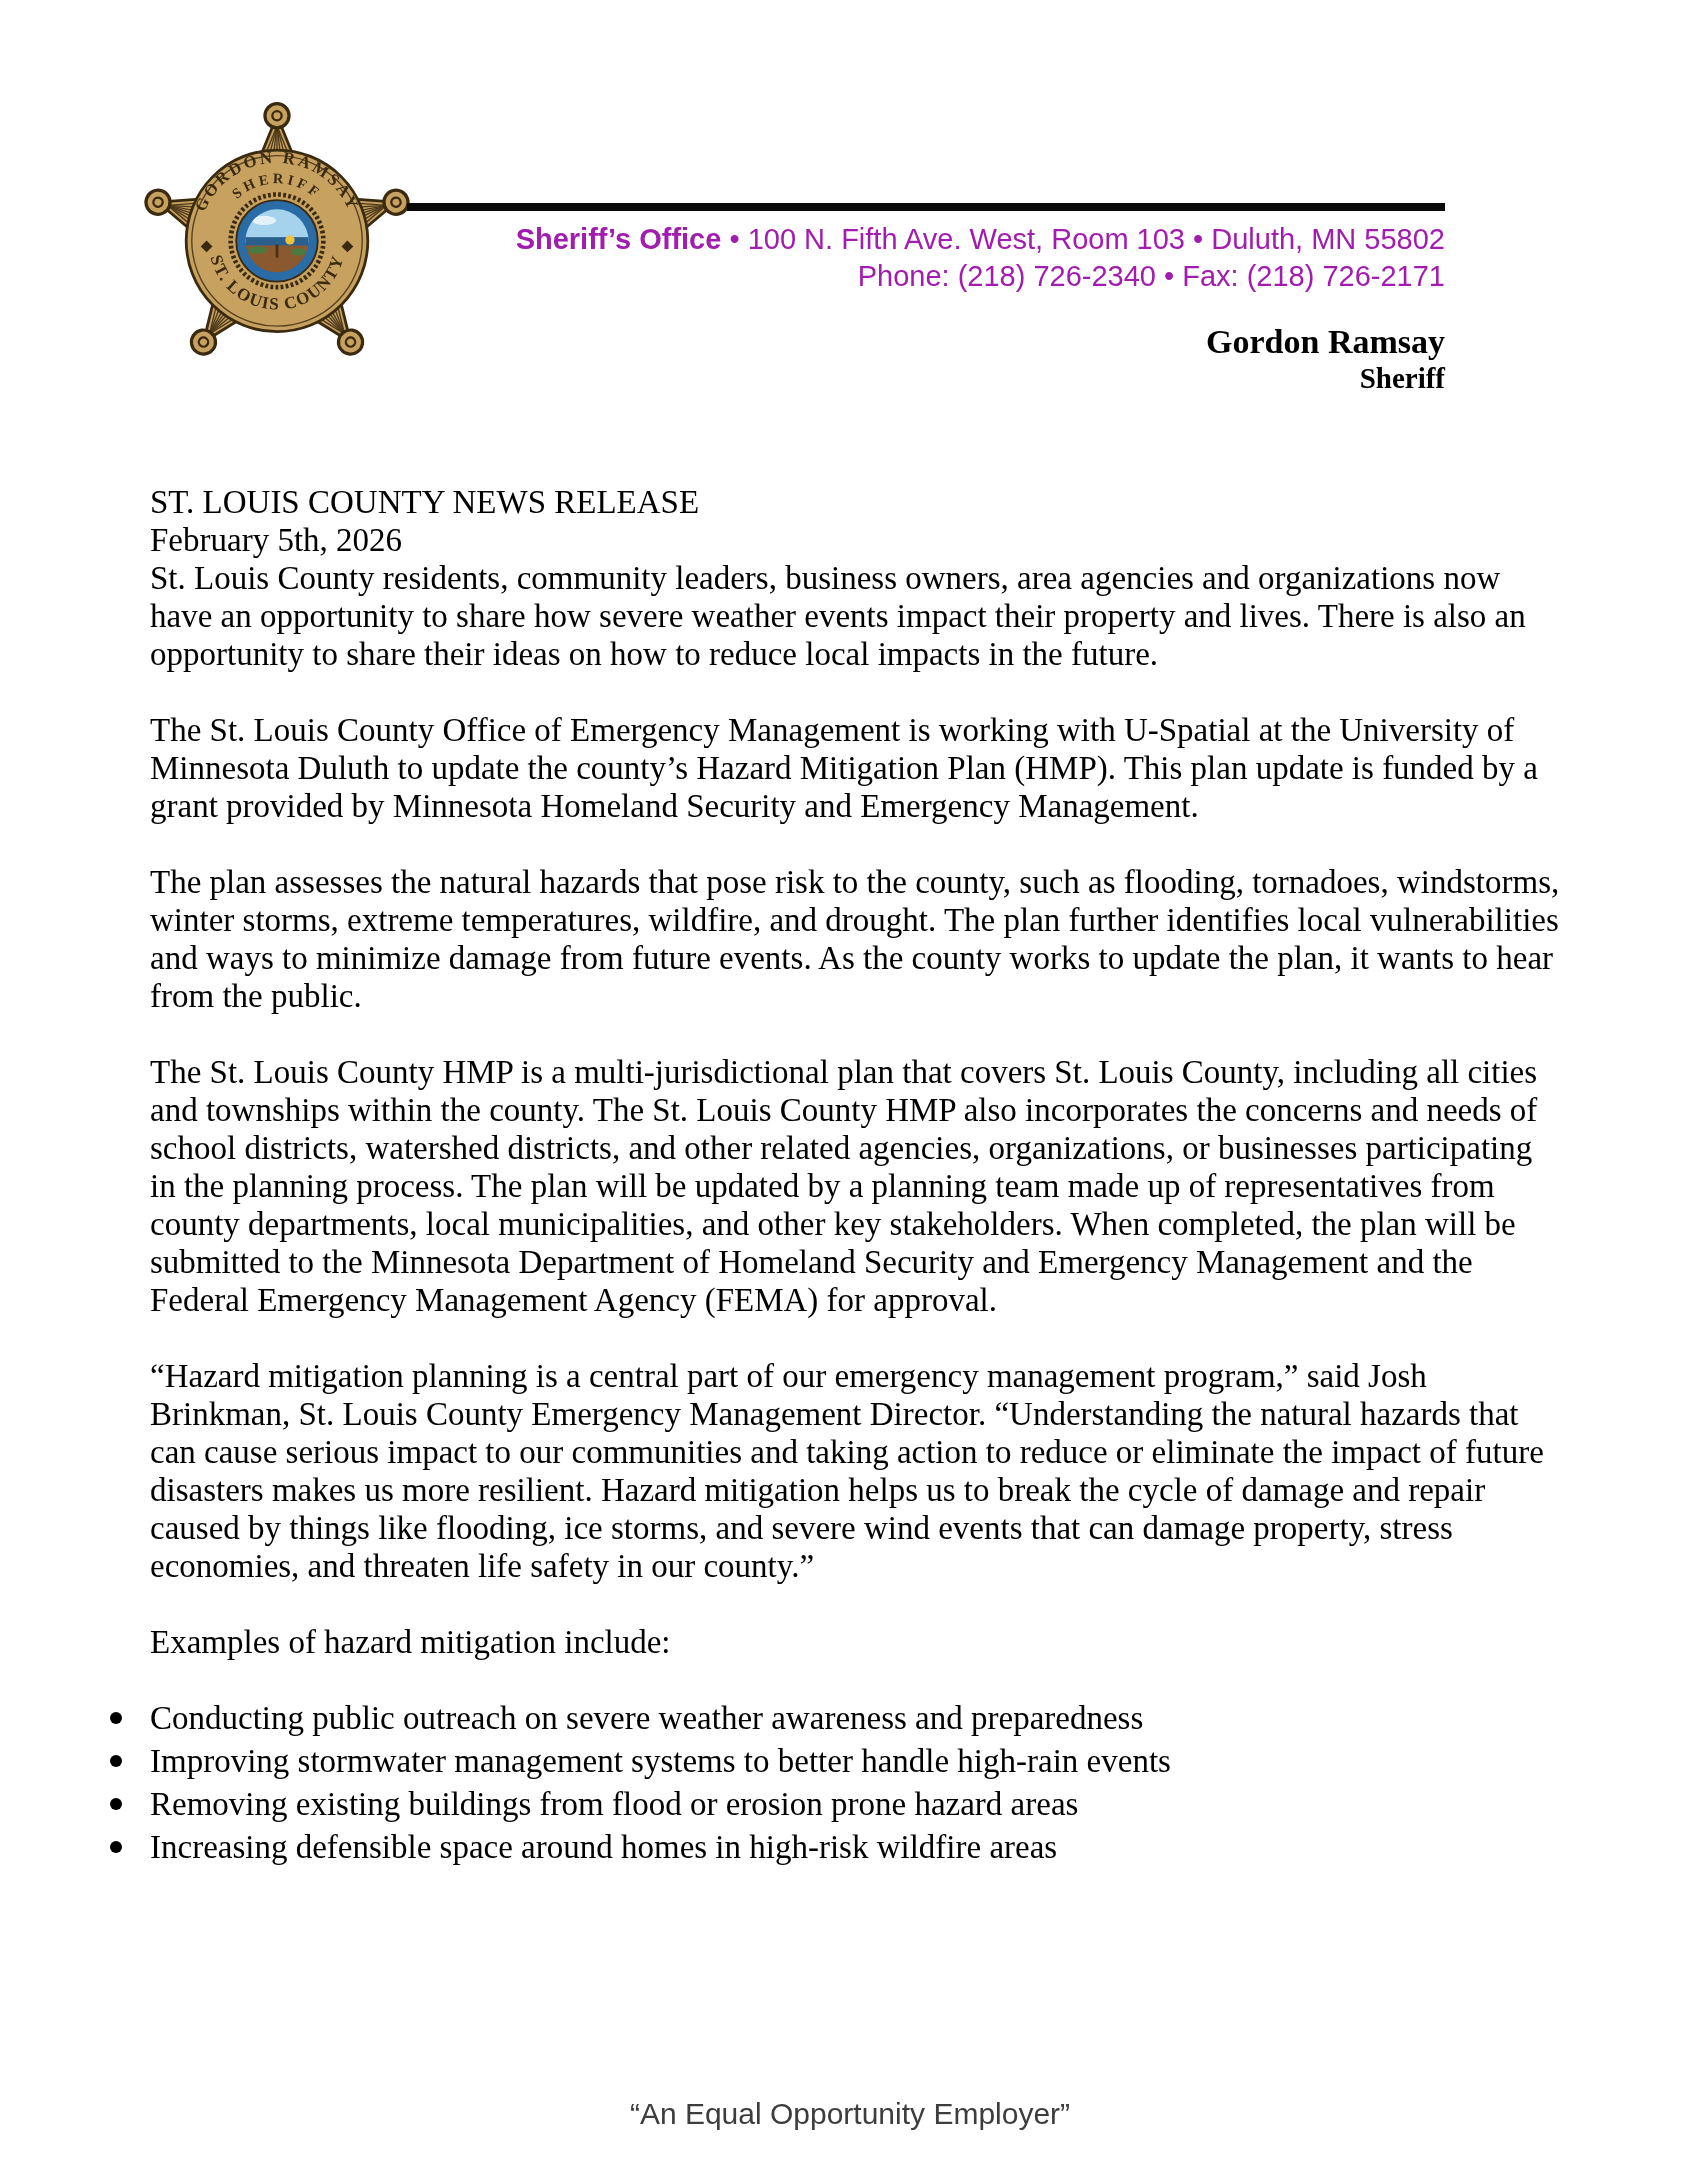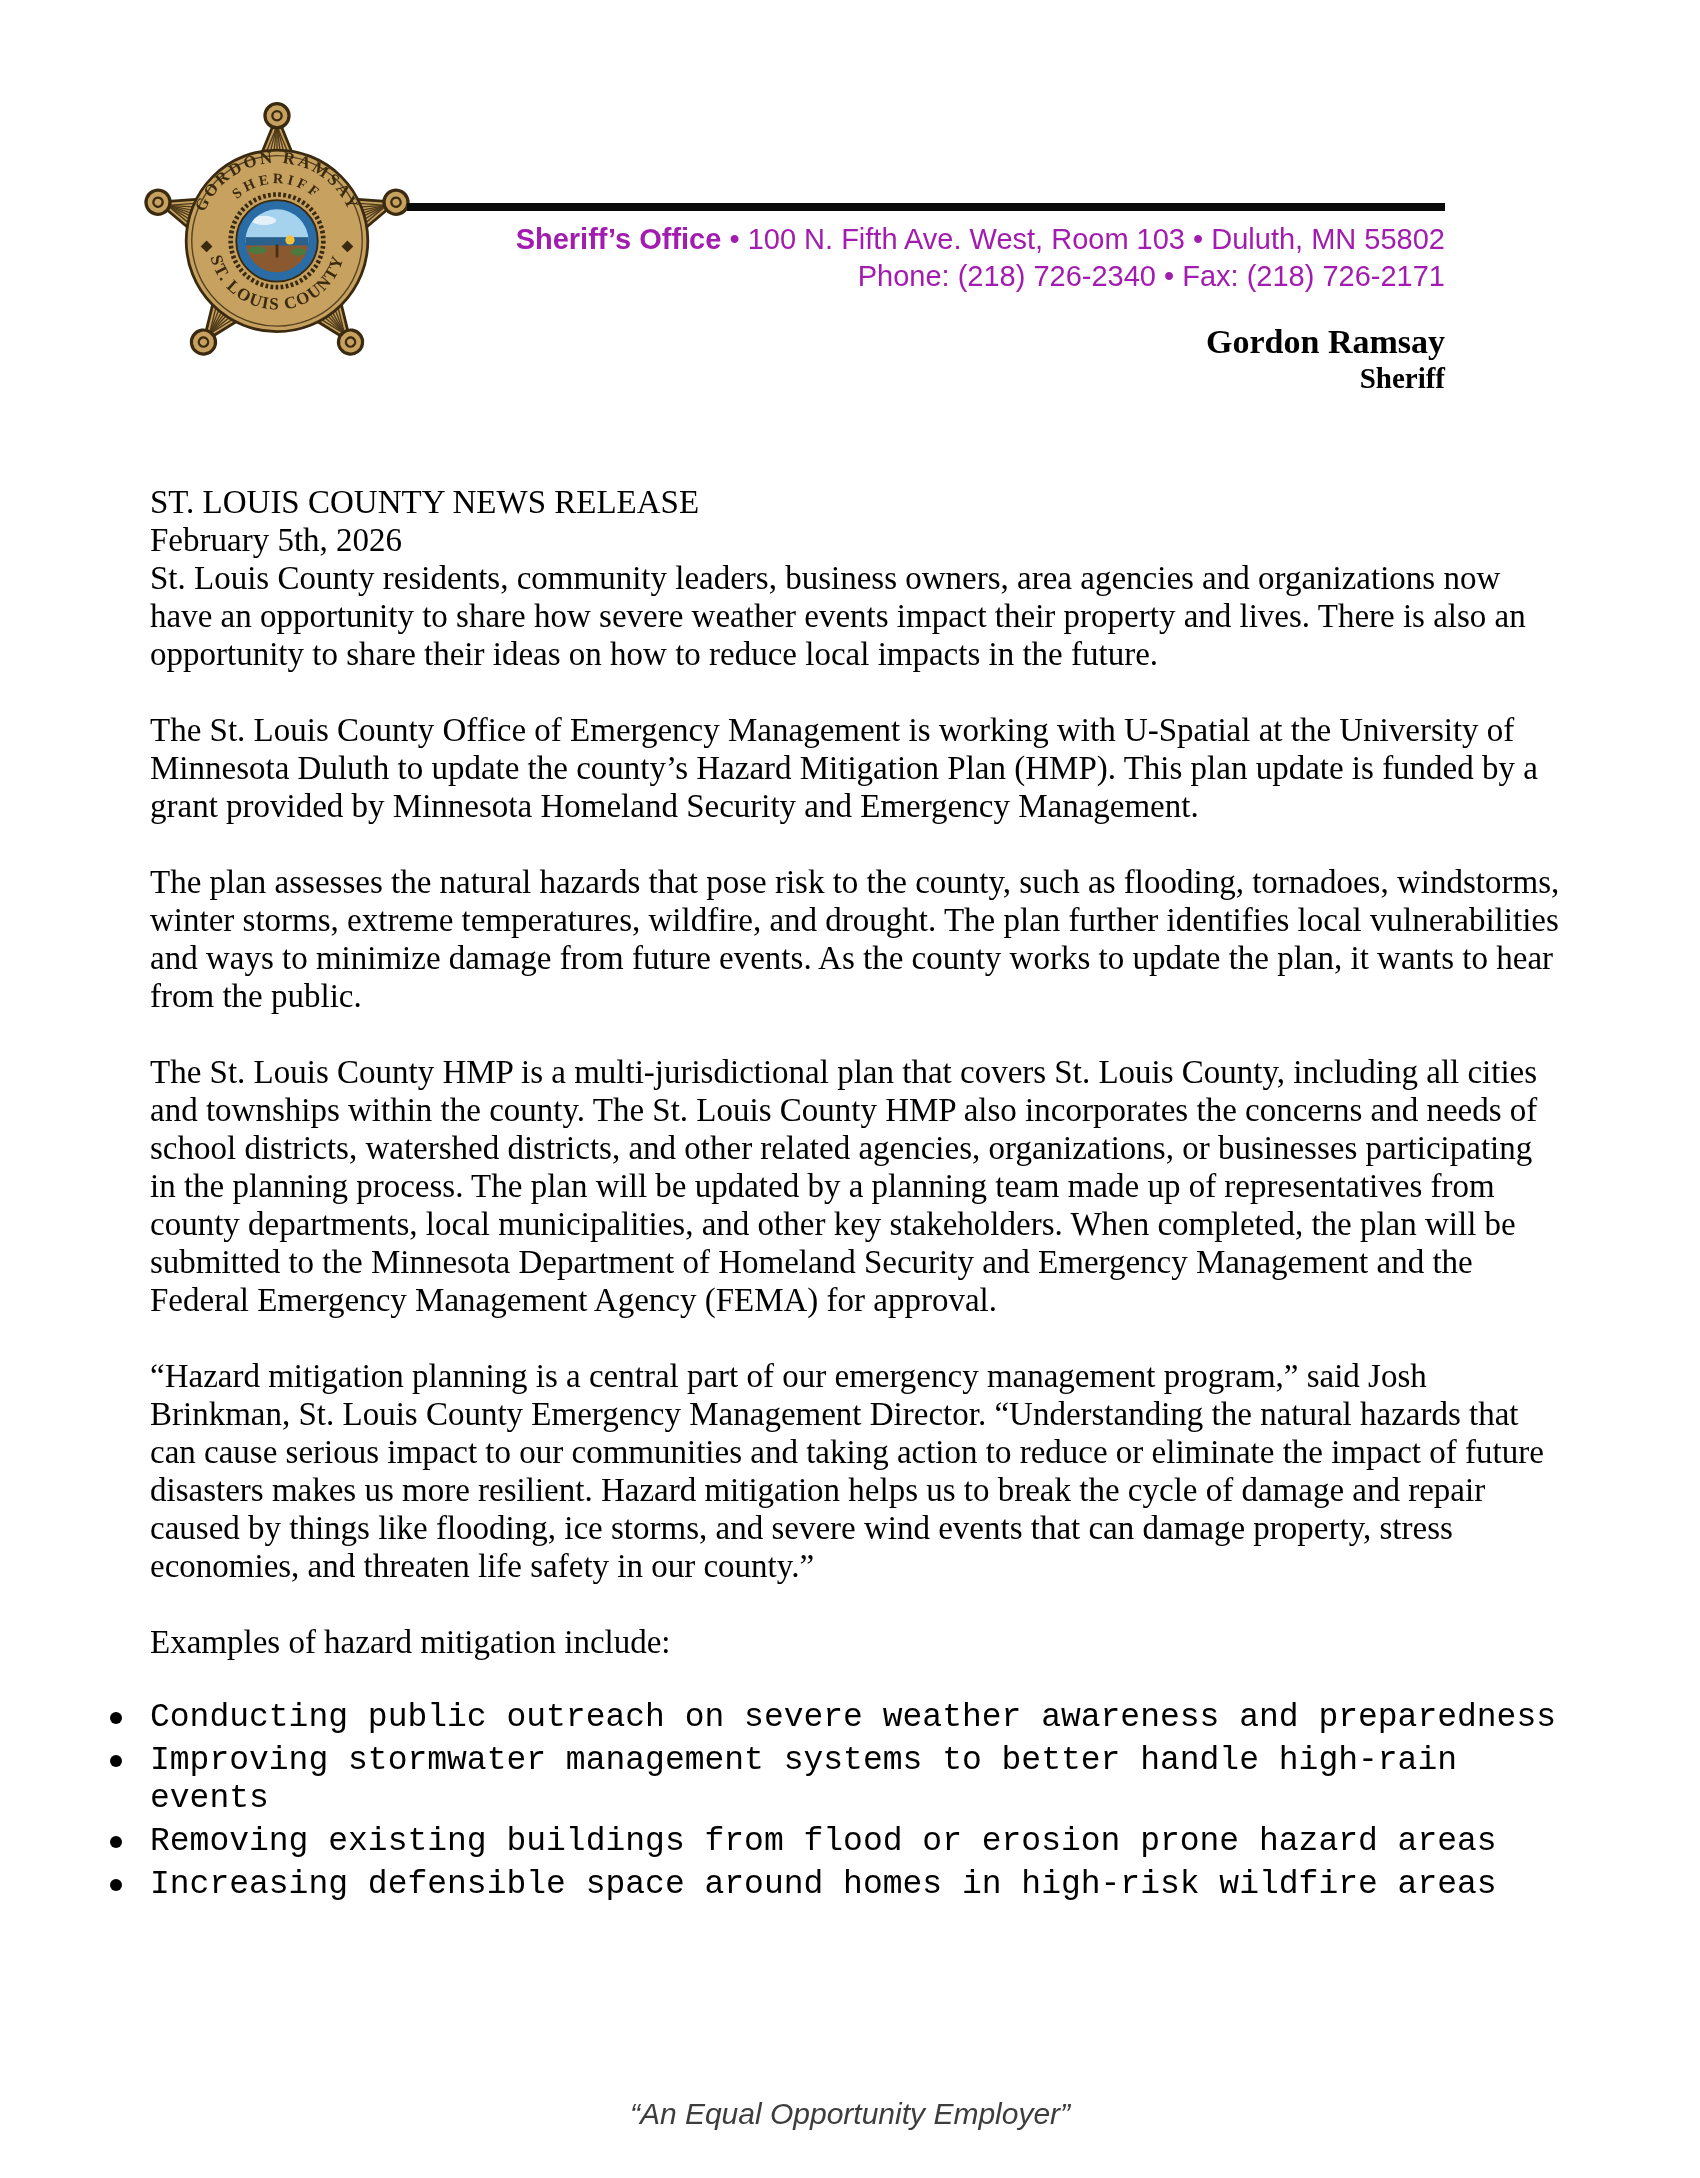--- a/index.html
+++ b/index.html
@@ -24,30 +24,30 @@
   .sig-name{ font-size:34px; font-weight:bold; line-height:40px; }
   .sig-title{ font-size:29px; font-weight:bold; line-height:33px; }
   
   .doc-body{
     position:absolute; left:150px; top:483px; width:1415px;
     font-size:33px; line-height:38px;
   }
   .doc-body p{ margin:0 0 38px 0; }
   .kicker,.date-line{ line-height:38px; }
   .headline{ font-weight:bold; margin-top:38px !important; }
-  .bullets{ list-style:none; margin:0; padding:0;font-family:Liberation Mono, monospace; }
+  .bullets{ list-style:none; margin:0; padding:0; }
   .bullets li{ position:relative; line-height:38px; margin-bottom:5px; }
   .bullets li::before{
     content:""; position:absolute; left:-40px; top:13px;
     width:12px; height:12px; border-radius:50%; background:#000;
   }
   
   .footer-motto{
     position:absolute; left:0; right:0; top:2097px; text-align:center;
-    font-family:"Liberation Sans","DejaVu Sans",sans-serif; font-style:italic;
+    font-family:"Liberation Sans","DejaVu Sans",sans-serif; 
     font-size:30px; color:#3d3d3d;
   }
   
   .arc-text{ font-family:"Liberation Serif","DejaVu Serif",serif; font-weight:bold; }
 </style>
 </head>
 <body>
 
 <div class="page">
 

